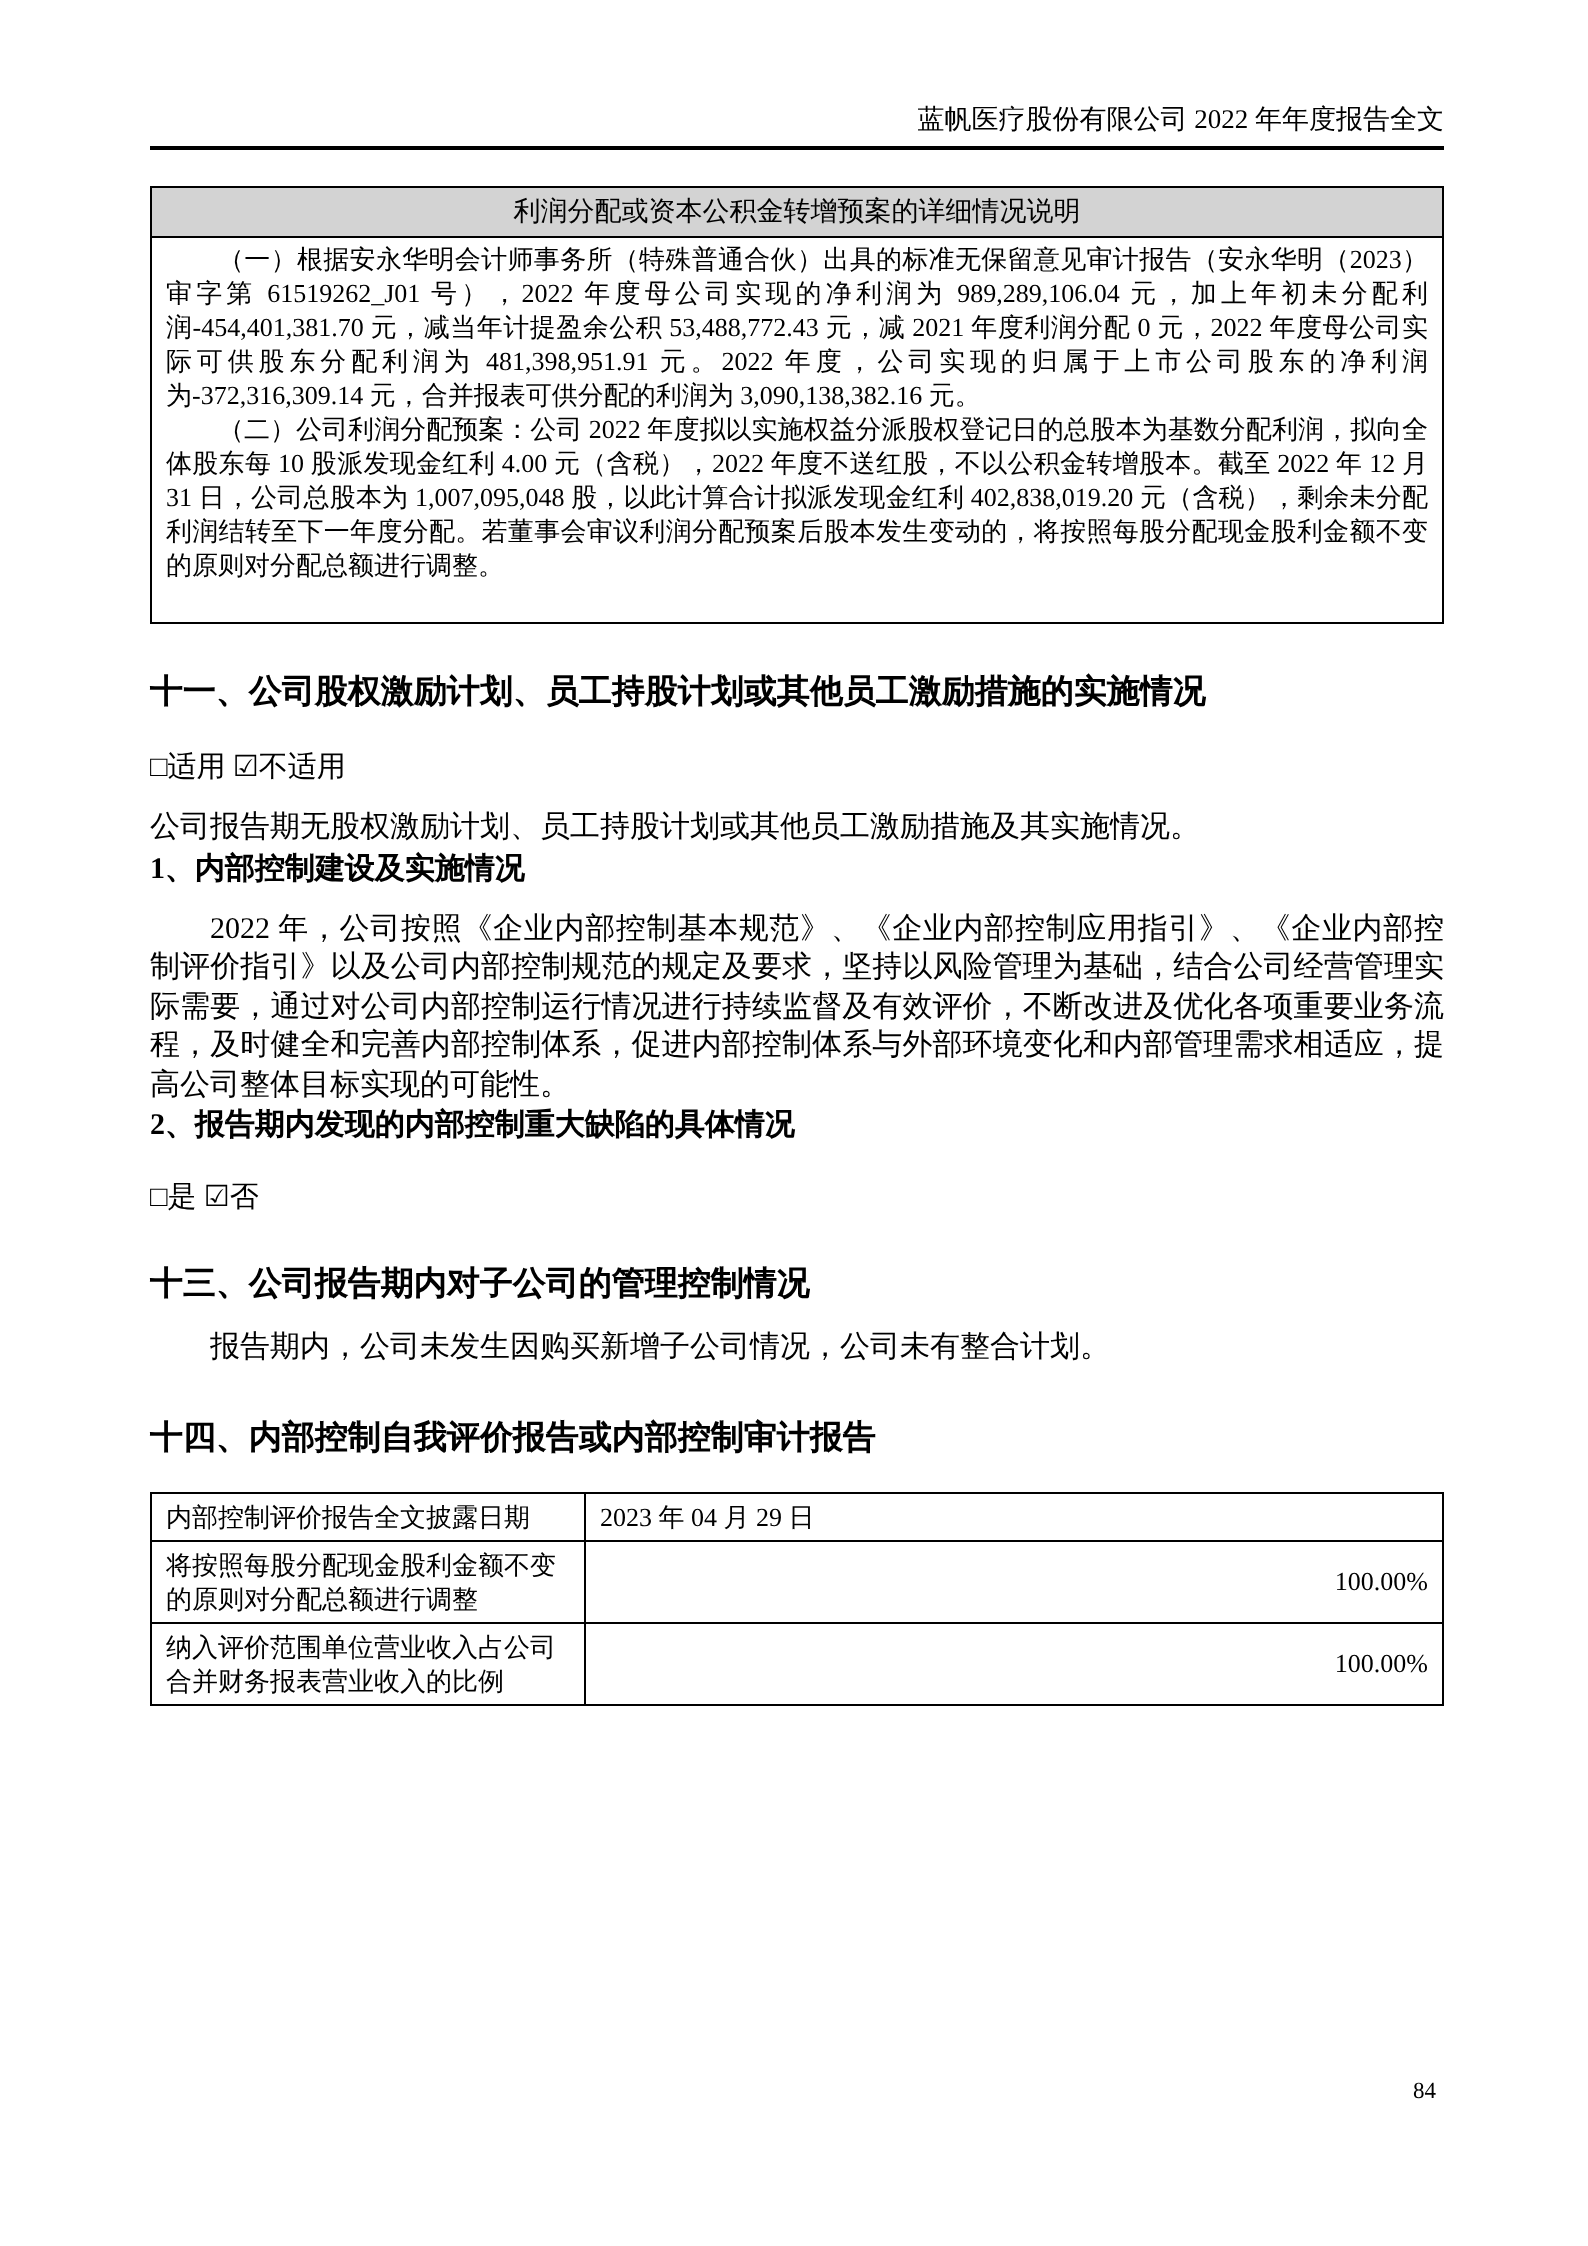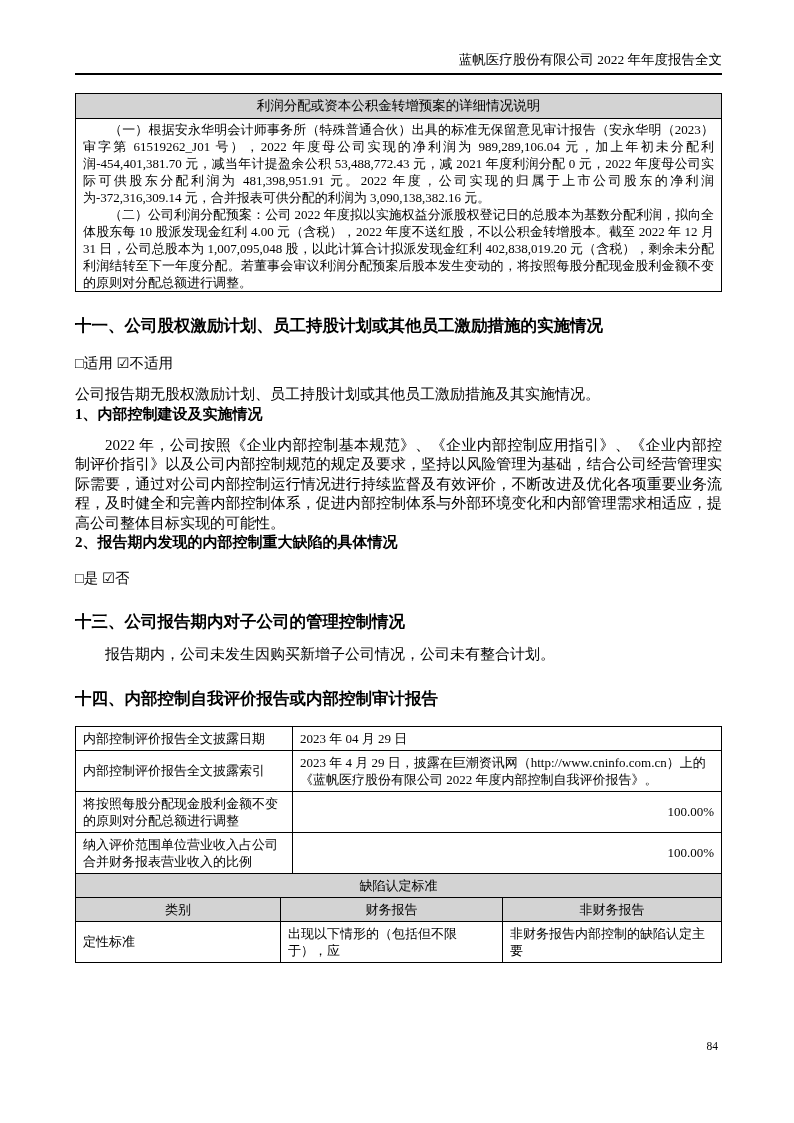--- a/index.html
+++ b/index.html
@@ -10,21 +10,21 @@
     padding: 52px 72px 0 75px; overflow: hidden;
   }
   .header-title { text-align: right; font-size: 13.5px; line-height: 16px; }
   .header-rule { border-bottom: 2px solid #000; margin-top: 5px; }
 
   table { width: 100%; border-collapse: collapse; }
   td { border: 1px solid #000; }
 
   .tbl-profit { margin-top: 18px; }
   .tbl-profit .th-cell { background: #d3d3d3; text-align: center; font-size: 13.5px; padding: 3px 4px; }
-  .tbl-profit .body-cell { padding: 2px 7px 0 7px; margin-top: 16px; }
+  .tbl-profit .body-cell { padding: 2px 7px 20px 7px; margin-top: 16px; }
   .tbl-profit p { font-size: 13px; line-height: 17px; text-align: justify; text-indent: 2em; }
 
   h2.sec { font-family: "Liberation Sans", "DejaVu Sans", sans-serif; font-size: 16.5px; font-weight: bold; margin-top: 23px; }
   h3.sub { font-family: Liberation Serif, serif; font-size: 15px; font-weight: bold; }
   p.check { font-size: 14.5px; margin-top: 17px; }
   p.body  { font-size: 15px; line-height: 19.5px; margin-top: 12px; text-align: justify; }
   p.body.indent { text-indent: 2em; }
 
   .tbl-eval { margin-top: 16px; font-size: 13px; }
   .tbl-eval td { padding: 3px 7px; line-height: 17px; vertical-align: middle; }
@@ -75,47 +75,26 @@
 
   <h2 class="sec">十四、内部控制自我评价报告或内部控制审计报告</h2>
 
   <table class="tbl-eval">
     <tbody>
       <tr>
         <td class="col-label">内部控制评价报告全文披露日期</td>
         <td>2023 年 04 月 29 日</td>
       </tr>
       <tr>
-        <td class="col-label">内部控制评价报告全文披露索引</td>
-        <td>2023 年 4 月 29 日，披露在巨潮资讯网（http://www.cninfo.com.cn）上的《蓝帆医疗股份有限公司 2022 年度内部控制自我评价报告》。</td>
-      </tr>
-      <tr>
         <td class="col-label">将按照每股分配现金股利金额不变的原则对分配总额进行调整</td>
         <td class="val-right">100.00%</td>
       </tr>
       <tr>
         <td class="col-label">纳入评价范围单位营业收入占公司合并财务报表营业收入的比例</td>
         <td class="val-right">100.00%</td>
       </tr>
     </tbody>
   </table>
 
-  <table class="tbl-eval-b">
-    <tbody>
-      <tr>
-        <td colspan="3" class="gray center">缺陷认定标准</td>
-      </tr>
-      <tr>
-        <td class="gray center c1">类别</td>
-        <td class="gray center c2">财务报告</td>
-        <td class="gray center">非财务报告</td>
-      </tr>
-      <tr>
-        <td class="c1">定性标准</td>
-        <td class="c2">出现以下情形的（包括但不限于），应</td>
-        <td>非财务报告内部控制的缺陷认定主要</td>
-      </tr>
-    </tbody>
-  </table>
 
   <div class="page-number">84</div>
 
 </div>
 
 </body></html>

